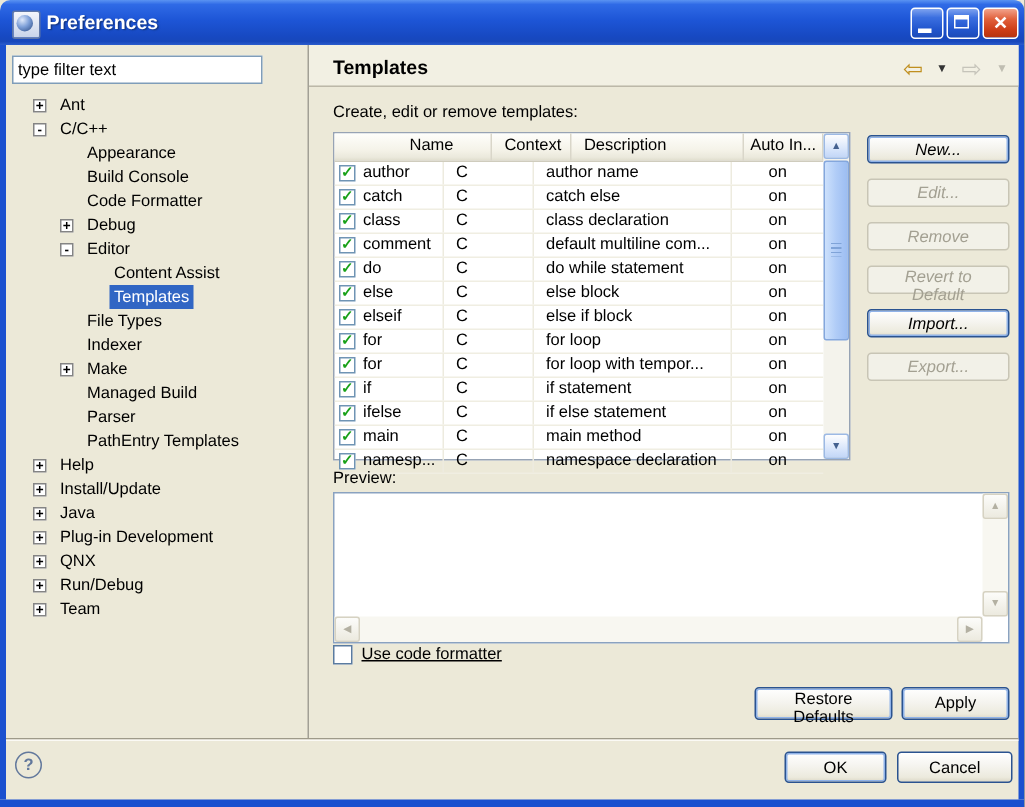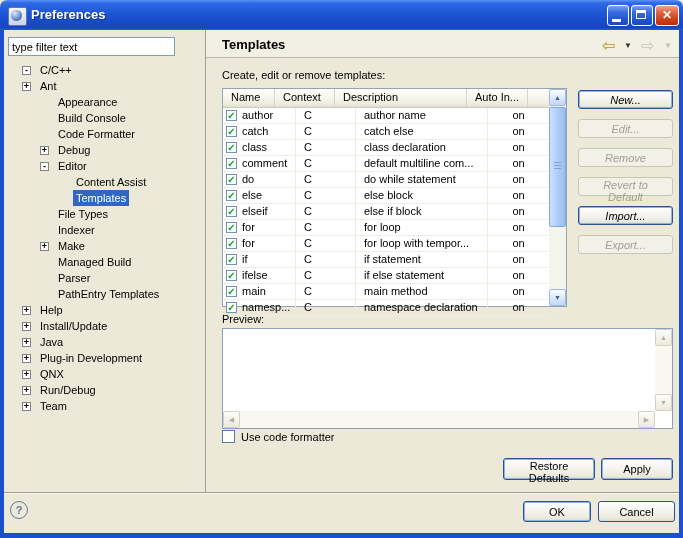--- a/index.html
+++ b/index.html
@@ -57,21 +57,21 @@
 
   .caption{left:222px;top:69px;}
 
   
   .table{left:222px;top:88px;width:345px;height:219px;box-sizing:border-box;border:1px solid #97a3b4;background:#fff;}
   .thead{position:absolute;left:0;top:0;width:326px;height:18px;display:flex;
     background:linear-gradient(180deg,#fefefb 0%,#f5f3e9 60%,#ebe9dc 88%,#e0ddcd 100%);
     border-bottom:1px solid #cfccbd;}
   .thead > div{box-sizing:border-box;height:18px;line-height:17px;padding-left:8px;
     border-right:1px solid #d9d6c9;overflow:hidden;white-space:nowrap;}
-  .thead > div:nth-of-type(1){width:52px;}
+  .thead > div:nth-of-type(1){width:72px;margin-left:42px;}
   .thead > div:nth-of-type(2){width:60px;}
   .thead > div:nth-of-type(3){width:132px;}
   .thead > div:nth-of-type(4){width:61px;text-align:center;padding-left:0;}
   .tbody{position:absolute;left:0;top:19px;width:326px;height:222px;overflow:hidden;}
   .tr{display:flex;height:15px;line-height:15px;border-bottom:1px solid #f0eee2;}
   .td{box-sizing:border-box;border-right:1px solid #edebdf;overflow:hidden;white-space:nowrap;}
   .td-name{width:73px;padding-left:3px;display:flex;align-items:center;}
   .td-ctx{width:60px;padding-left:8px;}
   .td-desc{width:132px;padding-left:8px;}
   .td-auto{width:61px;text-align:center;border-right:none;}
@@ -102,21 +102,21 @@
   .preview-label{left:222px;top:313px;}
   .preview-box{left:222px;top:328px;width:451px;height:101px;box-sizing:border-box;border:1px solid #8aa2c0;background:#fff;}
   .pv-vscroll{position:absolute;right:0;top:0;width:17px;height:82px;background:#f8f7f1;}
   .pv-hscroll{position:absolute;left:0;bottom:0;width:432px;height:17px;background:#f8f7f1;}
   .pv-btn{position:absolute;width:17px;height:17px;box-sizing:border-box;border:1px solid #d6d2c2;border-radius:2px;
     background:linear-gradient(180deg,#fcfcfa,#eceadf);color:#b3b0a2;font-size:7px;text-align:center;line-height:15px;}
   .pv-up{top:0;right:0;} .pv-down{bottom:0;right:0;}
   .pv-left{left:0;top:0;} .pv-right{right:0;top:0;}
 
   
-  .formatter{left:222px;top:430px;display:flex;align-items:flex-end;}
+  .formatter{left:222px;top:430px;display:flex;align-items:flex-start;text-decoration:underline;}
   .xp-check{width:13px;height:13px;box-sizing:border-box;border:1px solid #5a7ba0;background:#fff;margin-right:6px;}
   .btn-restore{left:503px;top:458px;width:92px;height:22px;}
   .btn-apply{left:601px;top:458px;width:72px;height:22px;}
   .hsep1{left:4px;top:492px;width:675px;height:1px;background:#9e9a89;}
   .hsep2{left:4px;top:493px;width:675px;height:1px;background:#fbfaf5;}
   .help-btn{left:10px;top:501px;width:18px;height:18px;box-sizing:border-box;border:1px solid #62789c;border-radius:50%;
     color:#62789c;font-weight:bold;text-align:center;line-height:16px;background:transparent;}
   .btn-ok{left:523px;top:501px;width:68px;height:21px;}
   .btn-cancel{left:598px;top:501px;width:77px;height:21px;}
 </style>
@@ -139,28 +139,28 @@
     <div class="abs ctl close"><span>✕</span></div>
   </div>
   <div class="abs border-l"></div>
   <div class="abs border-r"></div>
   <div class="abs border-b"></div>
 
   <input class="abs filter-input" value="type filter text" style="">
   <div class="abs tree">
 
 
+      <div class="tree-item" data-depth="0" data-expand="plus">
+        <span class="tree-box"></span>
+        <span class="tree-label">Ant</span>
+      </div>
+
       <div class="tree-item" data-depth="0" data-expand="minus">
         <span class="tree-box"></span>
         <span class="tree-label">C/C++</span>
-      </div>
-
-      <div class="tree-item" data-depth="0" data-expand="plus">
-        <span class="tree-box"></span>
-        <span class="tree-label">Ant</span>
       </div>
 
       <div class="tree-item" data-depth="1" data-expand="leaf">
         <span class="tree-box"></span>
         <span class="tree-label">Appearance</span>
       </div>
 
       <div class="tree-item" data-depth="1" data-expand="leaf">
         <span class="tree-box"></span>
         <span class="tree-label">Build Console</span>

